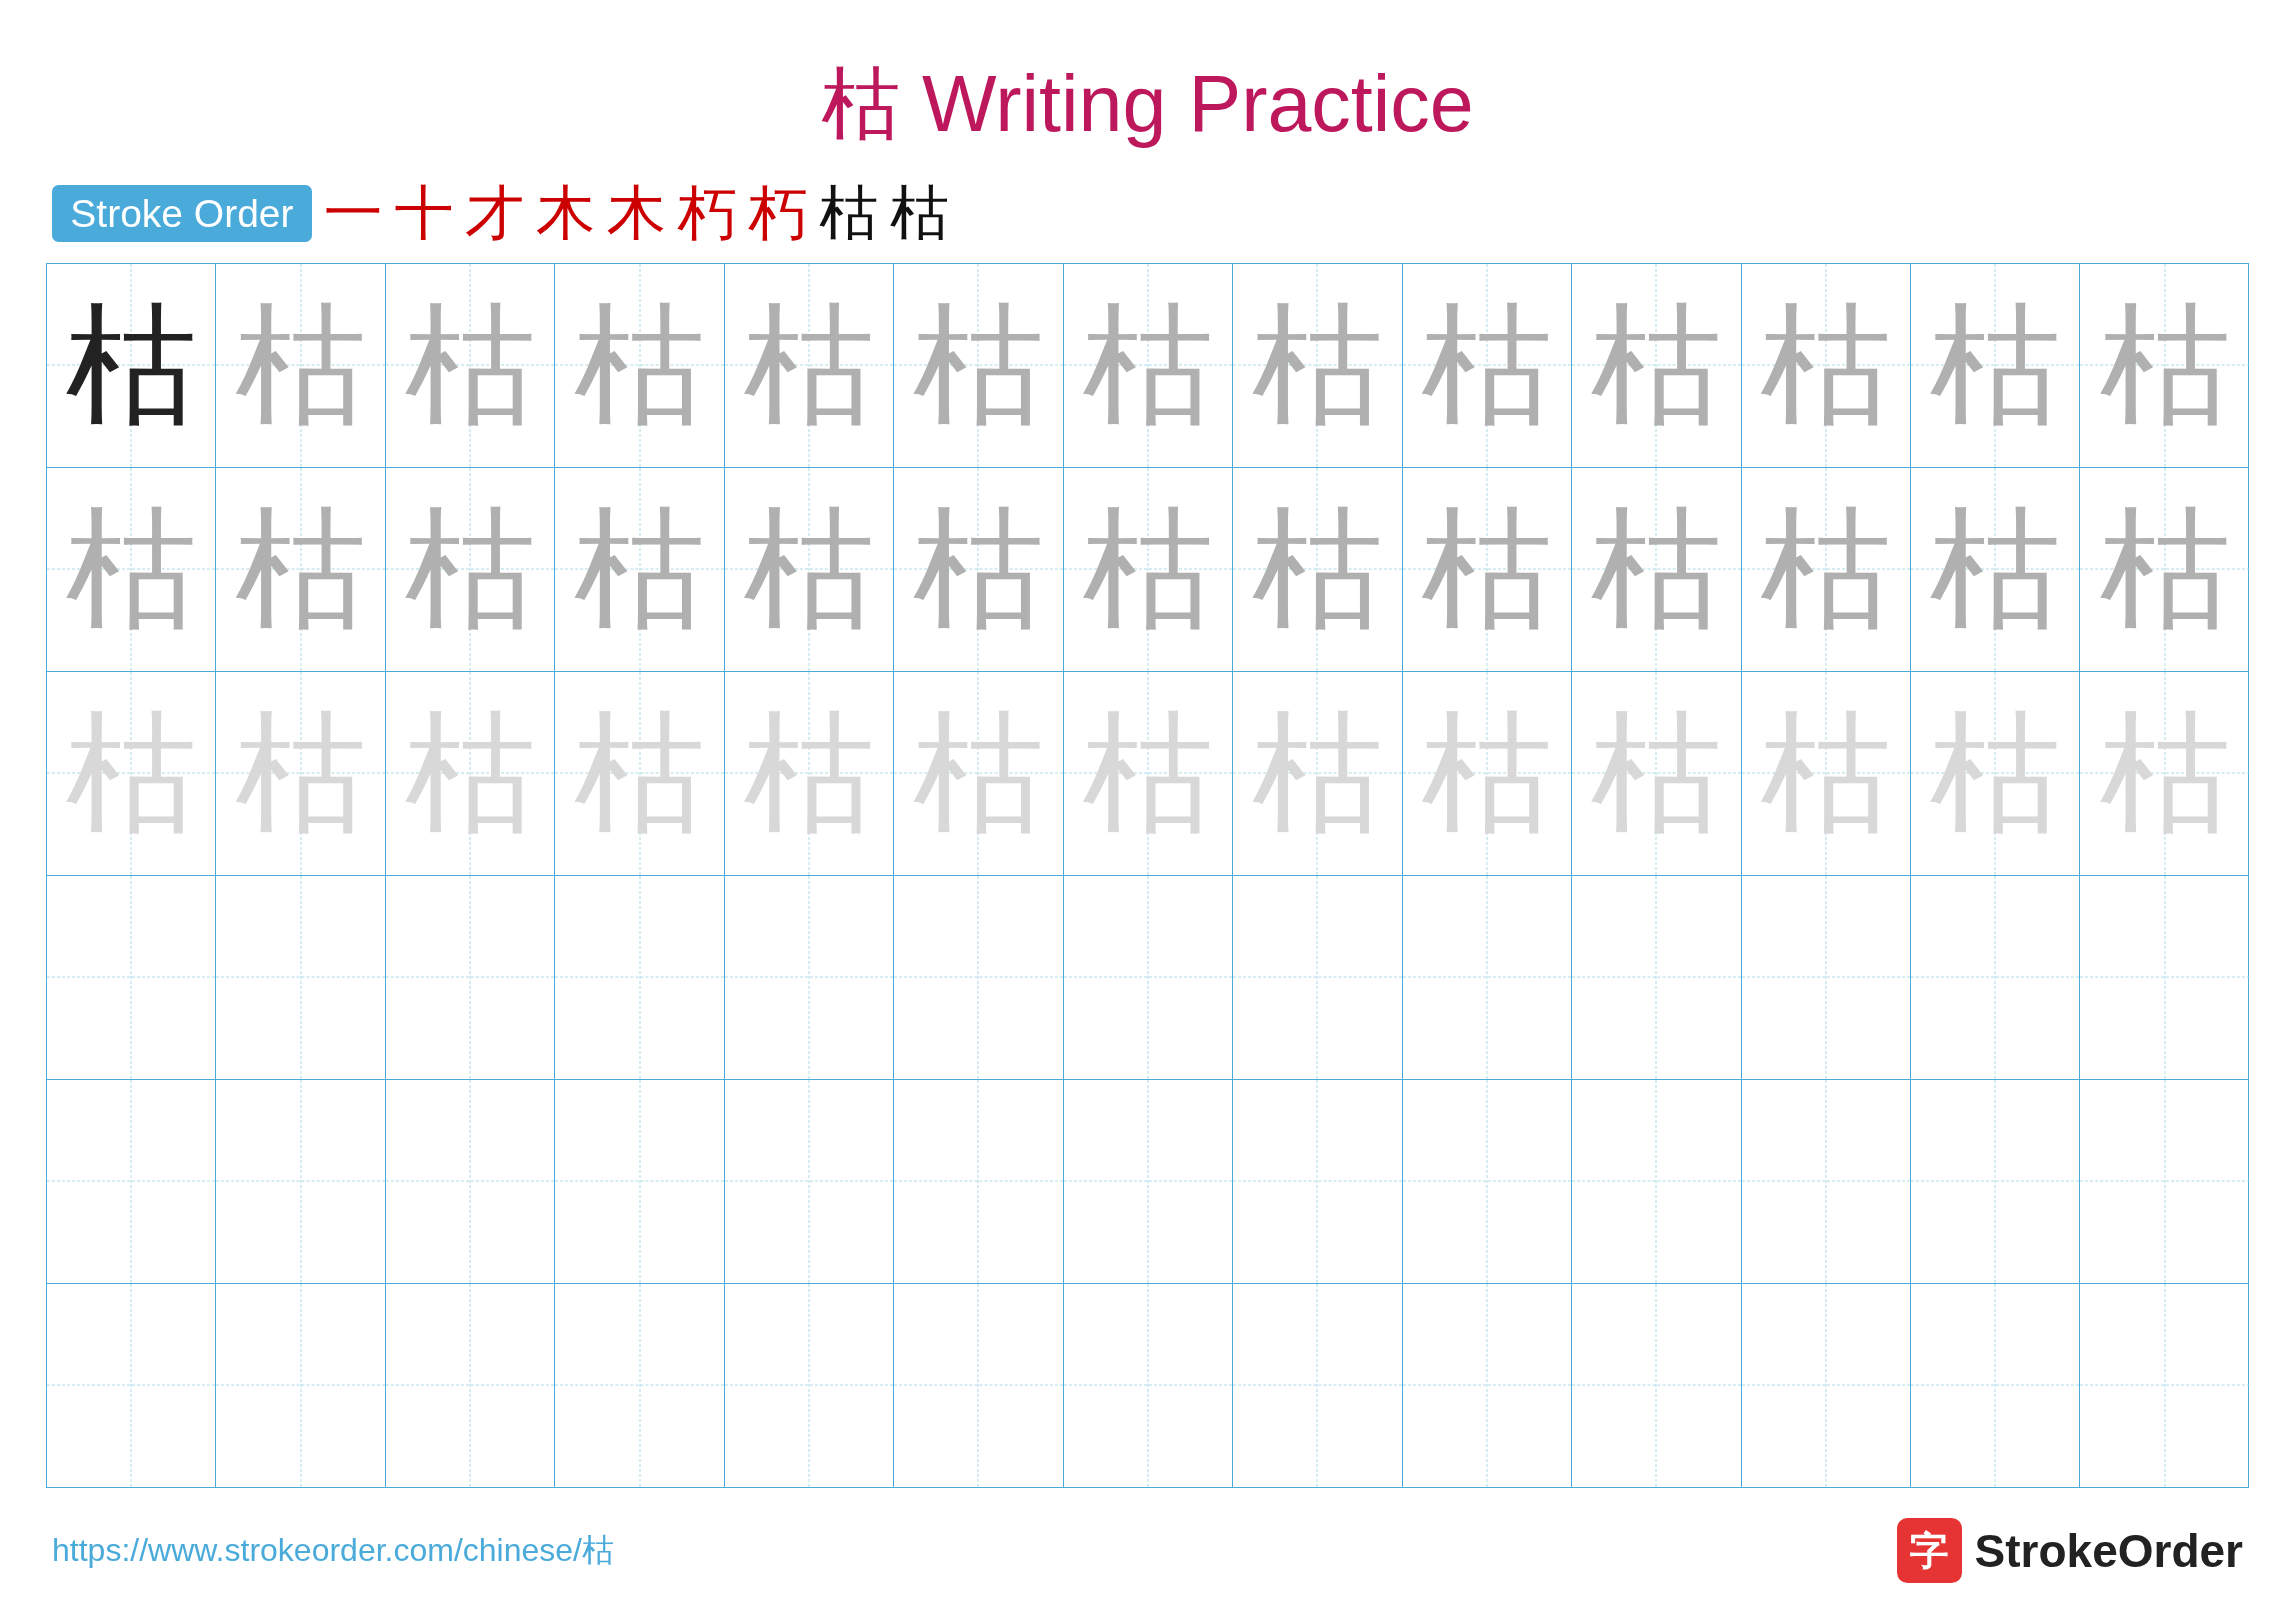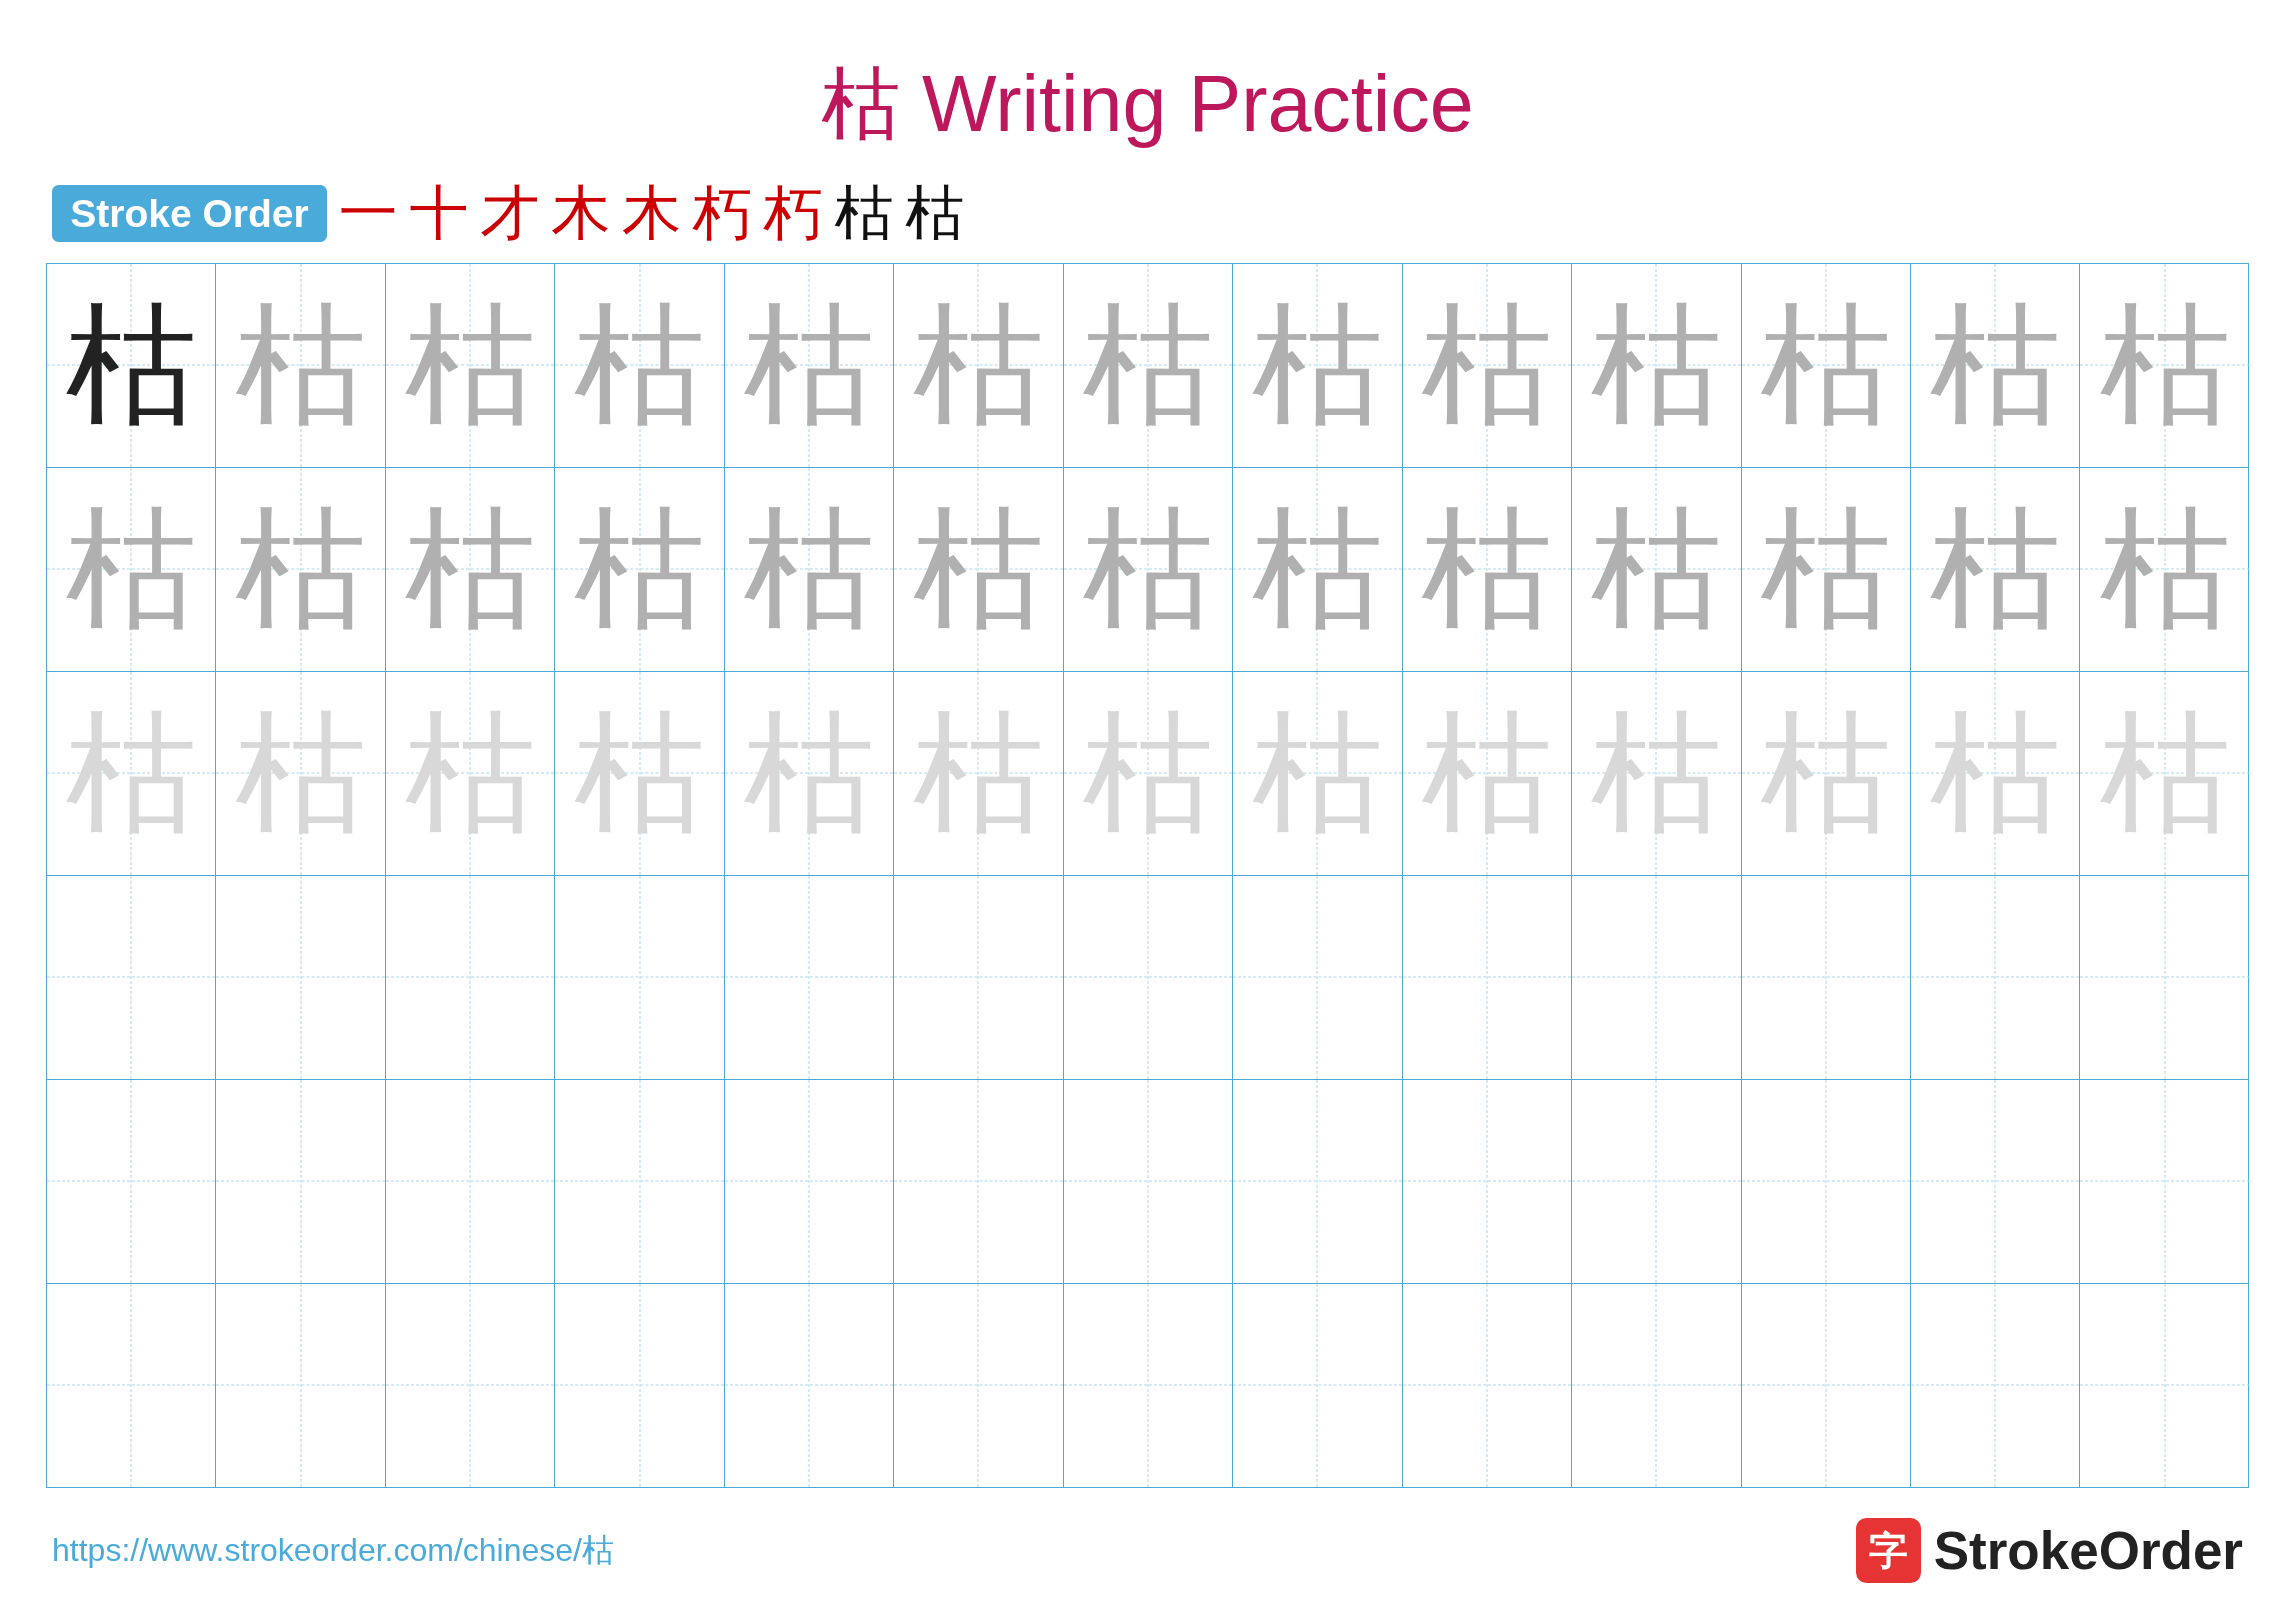--- a/index.html
+++ b/index.html
@@ -30,21 +30,21 @@
       display: flex;
       align-items: center;
       padding-left: 52px;
       padding-bottom: 19.6px;
       gap: 11.8px;
     }
     .stroke-order-badge {
       background: #4AABDB;
       color: white;
       font-size: 39px;
-      font-weight: bold;
+      font-weight: normal;
       padding: 6.5px 18.3px;
       border-radius: 6.5px;
       white-space: nowrap;
       text-align: right;
     }
     .stroke-char {
       font-size: 59px;
       color: #cc0000;
       font-family: serif;
       line-height: 1;
@@ -148,21 +148,21 @@
       border-radius: 10.5px;
       display: flex;
       align-items: center;
       justify-content: center;
       color: white;
       font-size: 39px;
       font-weight: bold;
       font-family: serif;
     }
     .footer-logo-text {
-      font-size: 53px;
+      font-size: 46px;
       font-weight: bold;
       color: #222;
     }
   </style>
 </head>
 <body>
 
 <div class="title-area">
   <span class="title-text">枯 Writing Practice</span>
 </div>

